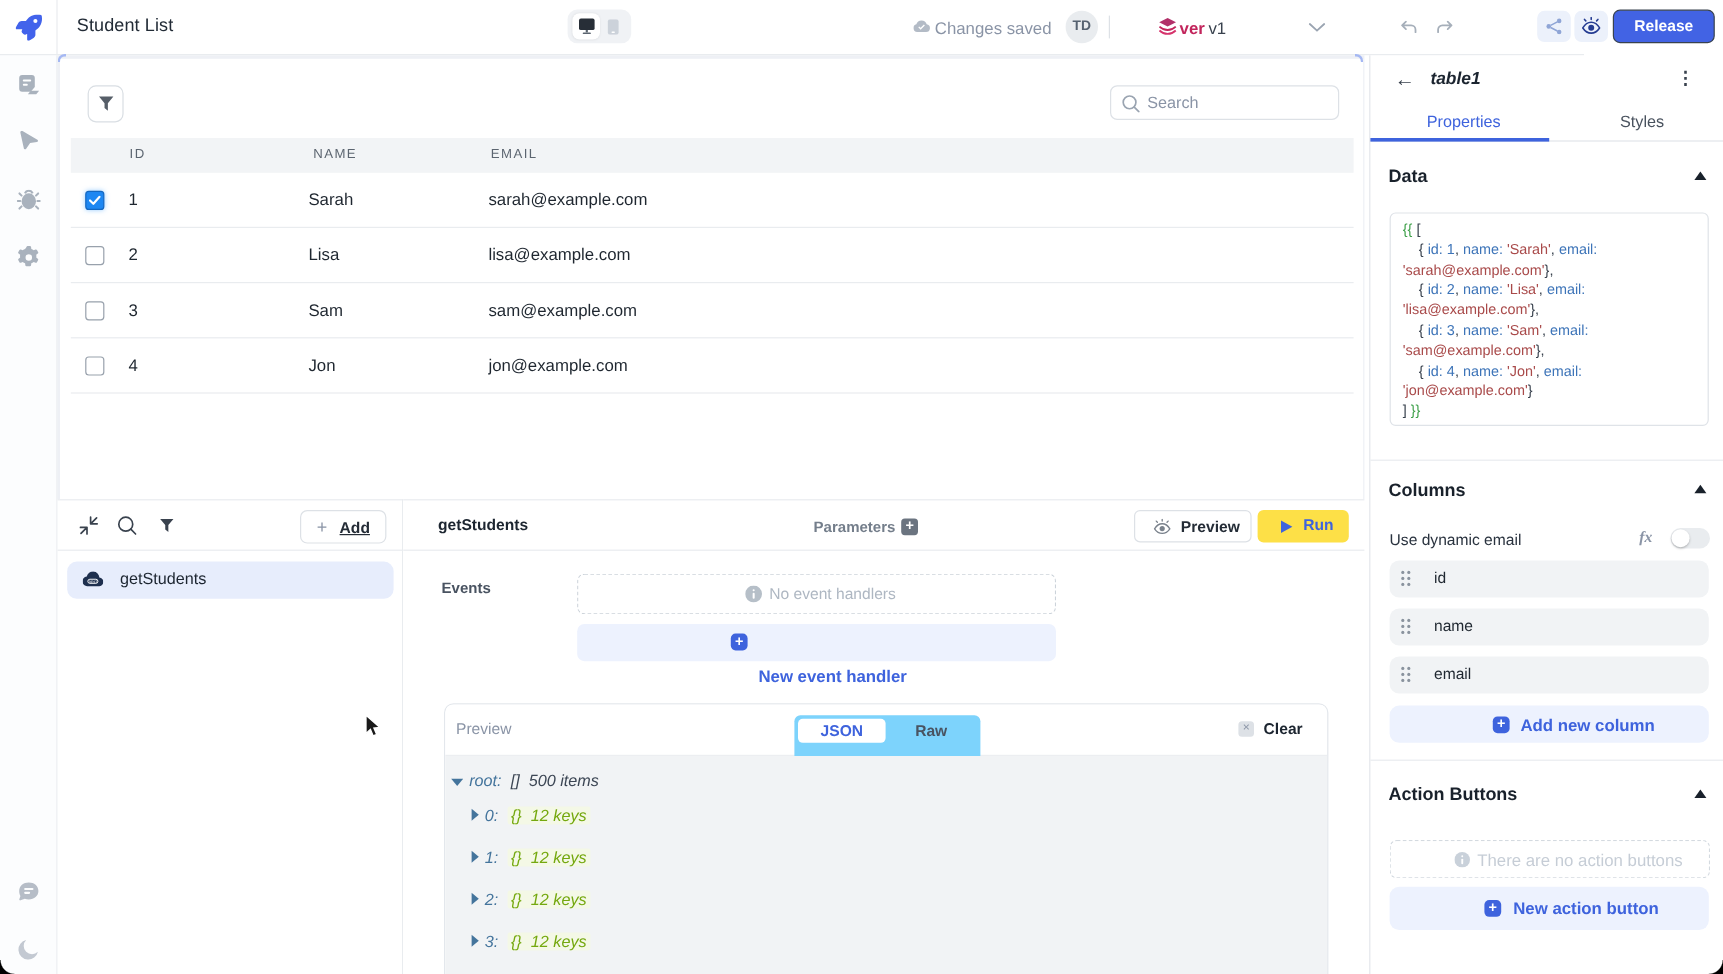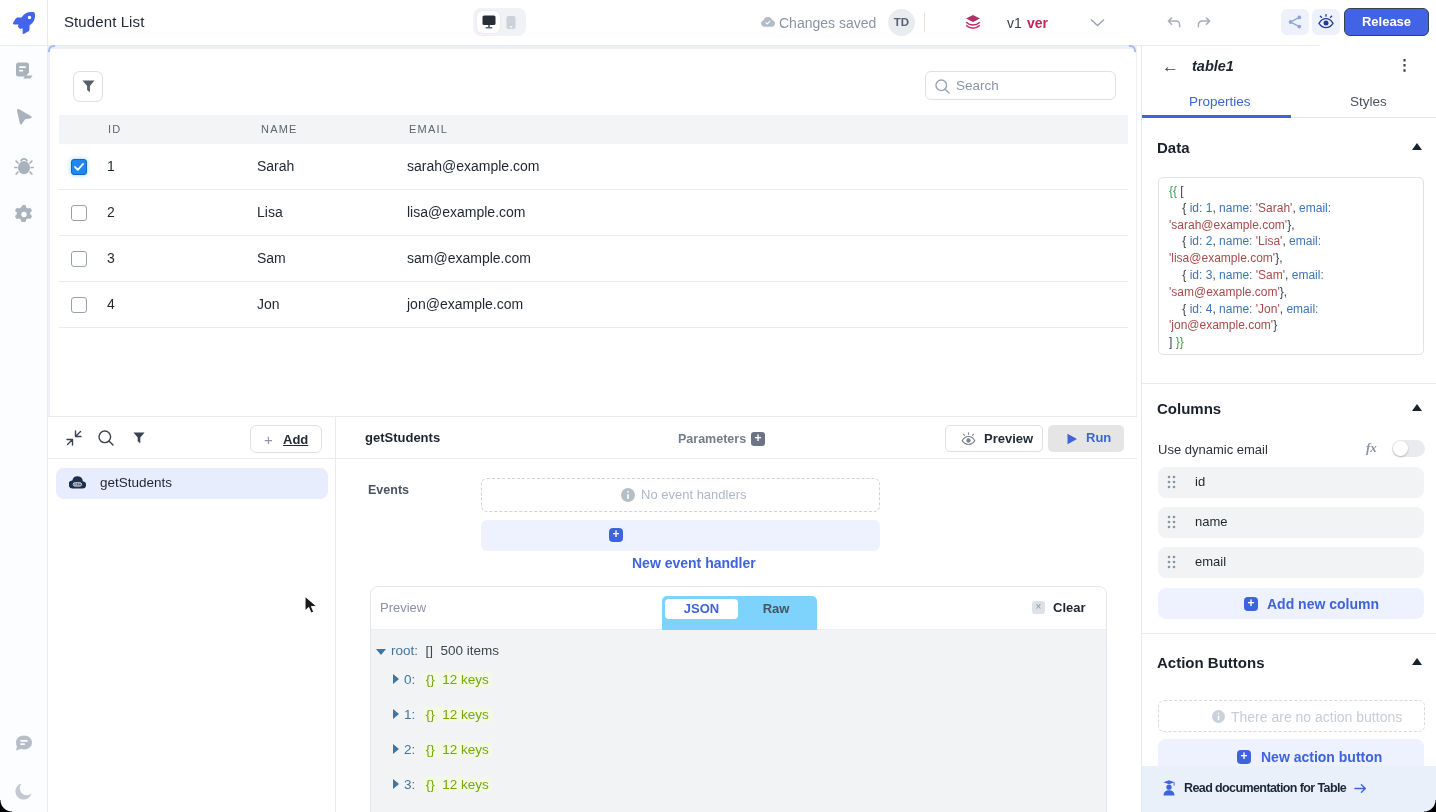--- a/index.html
+++ b/index.html
@@ -8,21 +8,21 @@
 #app { position:relative; width:1436px; height:812px; overflow:hidden; }
 
 #topbar { position:absolute; left:0; top:0; width:1320px; height:46px; background:#fff; border-bottom:1px solid #e9ecef; z-index:5; }
 #logobox { position:absolute; left:0; top:0; width:48px; height:45px; border-right:1px solid #e9ecef; }
 #title { position:absolute; left:64px; top:13px; font-size:15px; font-weight:500; color:#222b36; letter-spacing:.1px; }
 #viewtoggle { position:absolute; left:473px; top:8px; width:53px; height:28px; background:#f0f2f5; border-radius:8px; }
 #viewtoggle .seg { position:absolute; left:4px; top:3px; width:23px; height:22px; background:#fff; border-radius:6px; box-shadow:0 0 2px rgba(0,0,0,.08); }
 #saved { position:absolute; left:779px; top:15px; font-size:14px; color:#8a94a6; }
 #avatar { position:absolute; left:888px; top:9px; width:27px; height:27px; border-radius:50%; background:#e9ecef; color:#566271; font-size:11.5px; font-weight:bold; text-align:center; line-height:27px; }
 #hdrdiv { position:absolute; left:924px; top:13px; width:1px; height:19px; background:#dde1e6; }
-#verlbl { position:absolute; left:983px; top:15px; font-size:14px; font-weight:bold; color:#c2255c;margin-left:44px; }
+#verlbl { position:absolute; left:983px; top:15px; font-size:14px; font-weight:bold; color:#c2255c; }
 #v1lbl { position:absolute; left:1007px; top:15px; font-size:14px; font-weight:500; color:#39424e; }
 #relbtn { position:absolute; left:1344px; top:8px; width:85px; height:28px; background:#4263e4; border:1px solid #39434f; border-radius:6px; color:#fff; font-size:13px; font-weight:bold; text-align:center; line-height:26px; }
 .iconbtn { position:absolute; top:9px; width:28px; height:26px; background:#ecf1fb; border-radius:6px; }
 
 #sidebar { position:absolute; left:0; top:46px; width:48px; height:766px; background:#fcfdfe; border-right:1px solid #e9ecef; }
 #sidebar svg { position:absolute; left:50%; transform:translateX(-50%); }
 
 #mainbg { position:absolute; left:48px; top:46px; width:1089px; height:370px; background:#eef0f5; }
 #canvas { position:absolute; left:50px; top:49px; width:1086px; height:367px; background:#fff;text-align:center; }
 #filterbtn { position:absolute; left:23px; top:22px; width:30px; height:31px; background:#fff; border:1px solid #d9dee3; border-radius:7px; }
@@ -42,38 +42,38 @@
 #qitem { position:absolute; left:8px; top:51px; width:272px; height:31px; background:#e7edfc; border-radius:8px; }
 #qitem span { position:absolute; left:44px; top:7px; font-size:13.5px; font-weight:500; color:#1c2530; }
 
 #editor { position:absolute; left:336px; top:416px; width:801px; height:396px; background:#fff; border-top:1px solid #e9ecef; }
 #edhead { position:absolute; left:0; top:0; width:100%; height:42px; border-bottom:1px solid #e9ecef; }
 #edname { position:absolute; left:29px; top:13px; font-size:13px; font-weight:bold; color:#1c2530; }
 #params { position:absolute; left:342px; top:15px; font-size:12.5px; font-weight:bold; color:#747e8b; }
 #parplus { position:absolute; left:415px; top:15px; width:14px; height:14px; background:#6b7480; border-radius:3px; color:#fff; font-size:12px; line-height:13px; text-align:center; font-weight:bold; }
 #prevbtn { position:absolute; left:609px; top:8px; width:98px; height:27px; border:1px solid #dde1e6; border-radius:5px; }
 #prevbtn span { position:absolute; left:38px; top:5px; font-size:13px; font-weight:bold; color:#242c36; }
-#runbtn { position:absolute; left:712px; top:8px; width:76px; height:27px; background:#e5e5e5; border-radius:5px; }
+#runbtn { position:absolute; left:712px; top:8px; width:76px; height:27px; background:#fde047; border-radius:5px; }
 #runbtn span { position:absolute; left:38px; top:5px; font-size:13px; font-weight:bold; color:#3e63dd; }
 #evlabel { position:absolute; left:32px; top:66px; font-size:12.5px; font-weight:600; color:#495361; }
 #evbox { position:absolute; left:145px; top:61px; width:399px; height:34px; border:1px dashed #ccd3da; border-radius:6px; }
 #evbtn { position:absolute; left:145px; top:103px; width:399px; height:31px; background:#edf2fe; border-radius:6px; }
 .dashtxt { font-size:13px; color:#aeb7c2; }
 .bluebtxt { font-size:14px; font-weight:bold; color:#3e63dd; }
 .plussq { display:inline-block; width:14px; height:14px; background:#3e63dd; border-radius:4px; color:#fff; font-size:12px; line-height:13px; text-align:center; font-weight:bold; }
 #prevcard { position:absolute; left:34px; top:169px; width:737px; height:227px; border:1px solid #e3e7ec; border-radius:8px 8px 0 0; overflow:hidden; }
 #pchead { position:absolute; left:0; top:0; width:100%; height:43px; background:#fff; border-bottom:1px solid #eceef1; }
 #pclabel { position:absolute; left:9px; top:13px; font-size:13px; color:#8a94a6; }
 #jsontoggle { position:absolute; left:291px; top:9px; width:155px; height:40px; background:#7dd3fc; border-radius:5px; }
 #jsontoggle .on { position:absolute; left:3px; top:3px; width:73px; height:20px; background:#fff; border-radius:4px; text-align:center; font-size:13px; font-weight:bold; color:#3e63dd; line-height:20px; }
 #jsontoggle .off { position:absolute; left:76px; top:3px; width:76px; height:20px; text-align:center; font-size:13px; font-weight:bold; color:#495361; line-height:20px; }
 #clrx { position:absolute; left:661px; top:14px; width:13px; height:13px; background:#dde1e6; border-radius:3px; color:#8a94a6; font-size:10px; line-height:12px; text-align:center; }
 #clrtxt { position:absolute; left:682px; top:13px; font-size:13px; font-weight:bold; color:#1c2530; }
 #pcbody { position:absolute; left:0; top:43px; width:100%; height:184px; background:#f1f3f5; font-size:13.5px; }
-.jrow { position:absolute; left:0; width:100%; height:20px; }
+.jrow { position:absolute; left:0; width:100%; height:20px;font-style:italic; }
 .jkey { color:#44749c; font-weight:500; }
 .jval { color:#3c4654; font-weight:500; }
 .jgreen { color:#74a80e; font-weight:500; background:#f4f8e6; padding:0 3px; border-radius:2px; }
 .tri-d { display:inline-block; width:0; height:0; border-left:5px solid transparent; border-right:5px solid transparent; border-top:6px solid #44749c; }
 .tri-r { display:inline-block; width:0; height:0; border-top:5px solid transparent; border-bottom:5px solid transparent; border-left:6px solid #44749c; }
 
 #rpanel { position:absolute; left:1141px; top:46px; width:295px; height:766px; background:#fff; border-left:1px solid #e4e7eb; }
 #rphead { position:absolute; left:0; top:0; width:100%; height:46px; }
 #rpname { position:absolute; left:50px; top:12px; font-size:14.5px; font-weight:600; color:#1c2530;font-style:italic; }
 #backarr { position:absolute; left:20px; top:11px; font-size:17px; color:#39424e; }
@@ -409,30 +409,16 @@
           <circle cx="7" cy="7" r="7" fill="#c9d1da"></circle>
           <rect x="6.2" y="3" width="1.7" height="1.7" rx="0.8" fill="#fff"></rect>
           <rect x="6.2" y="6" width="1.7" height="5" rx="0.8" fill="#fff"></rect>
         </svg>
         <span class="dashtxt" style="position:absolute;left:72px;top:8px;color:#c6cdd6;font-size:14px;">There are no action buttons</span>
       </div>
     <div class="bluerow" style="top:693px; height:36px;">
         <span class="plussq" style="position:absolute;left:79px;top:11px;">+</span>
         <span class="bluebtxt" style="position:absolute;left:103px;top:10px;">New action button</span>
       </div>
-    <div id="docbar">
-      <svg style="position:absolute;left:20px;top:14px;" width="14" height="16" viewBox="0 0 14 16">
-          <g fill="#3e63dd">
-            <path d="M1.5 2.2 L7 0.2 L12.5 2.2 L7 4.2z"></path>
-            <circle cx="7" cy="7.2" r="2.6"></circle>
-            <path d="M1.5 15.5 C1.5 12 4 10.3 7 10.3 C10 10.3 12.5 12 12.5 15.5z"></path>
-            <rect x="11.6" y="2.4" width="1" height="3.2"></rect>
-          </g>
-        </svg>
-      <span>Read documentation for Table</span>
-      <svg style="position:absolute;left:212px;top:17px;" width="13" height="11" viewBox="0 0 14 11">
-          <path d="M1 5.5 H12 M8 1.4 L12.2 5.5 L8 9.6" stroke="#3e63dd" stroke-width="1.5" fill="none" stroke-linecap="round" stroke-linejoin="round"></path>
-        </svg>
-    </div>
   </div>
   <div style="position:absolute;left:0;top:800px;width:12px;height:12px;background:radial-gradient(circle at 12px 0px, rgba(0,0,0,0) 11px, #000 12px);z-index:20;"></div>
   <div style="position:absolute;left:1424px;top:800px;width:12px;height:12px;background:radial-gradient(circle at 0px 0px, rgba(0,0,0,0) 11px, #000 12px);z-index:20;"></div>
 </div>
 
 </body></html>

